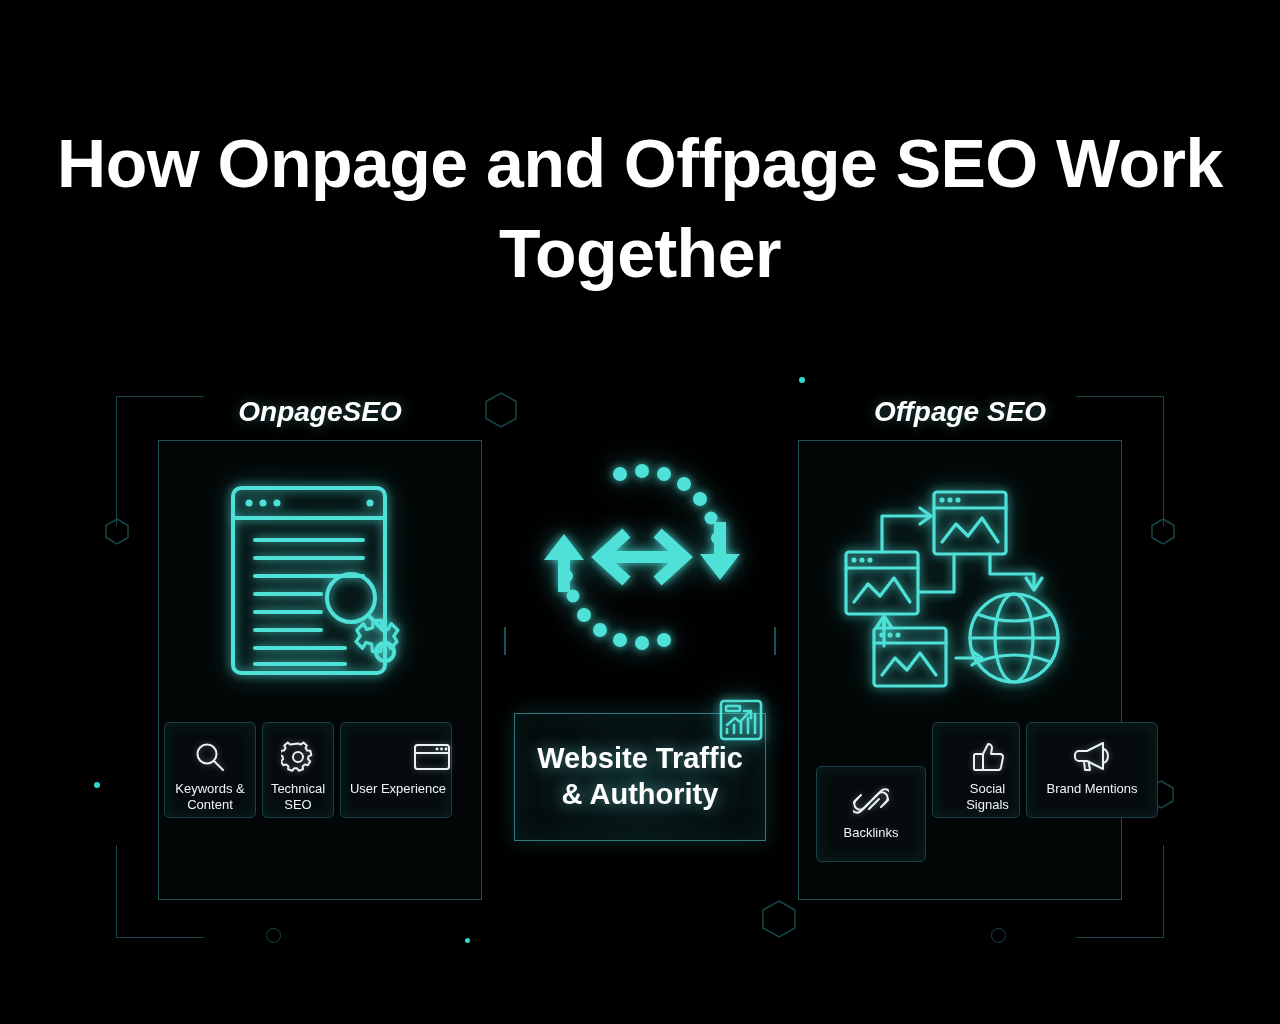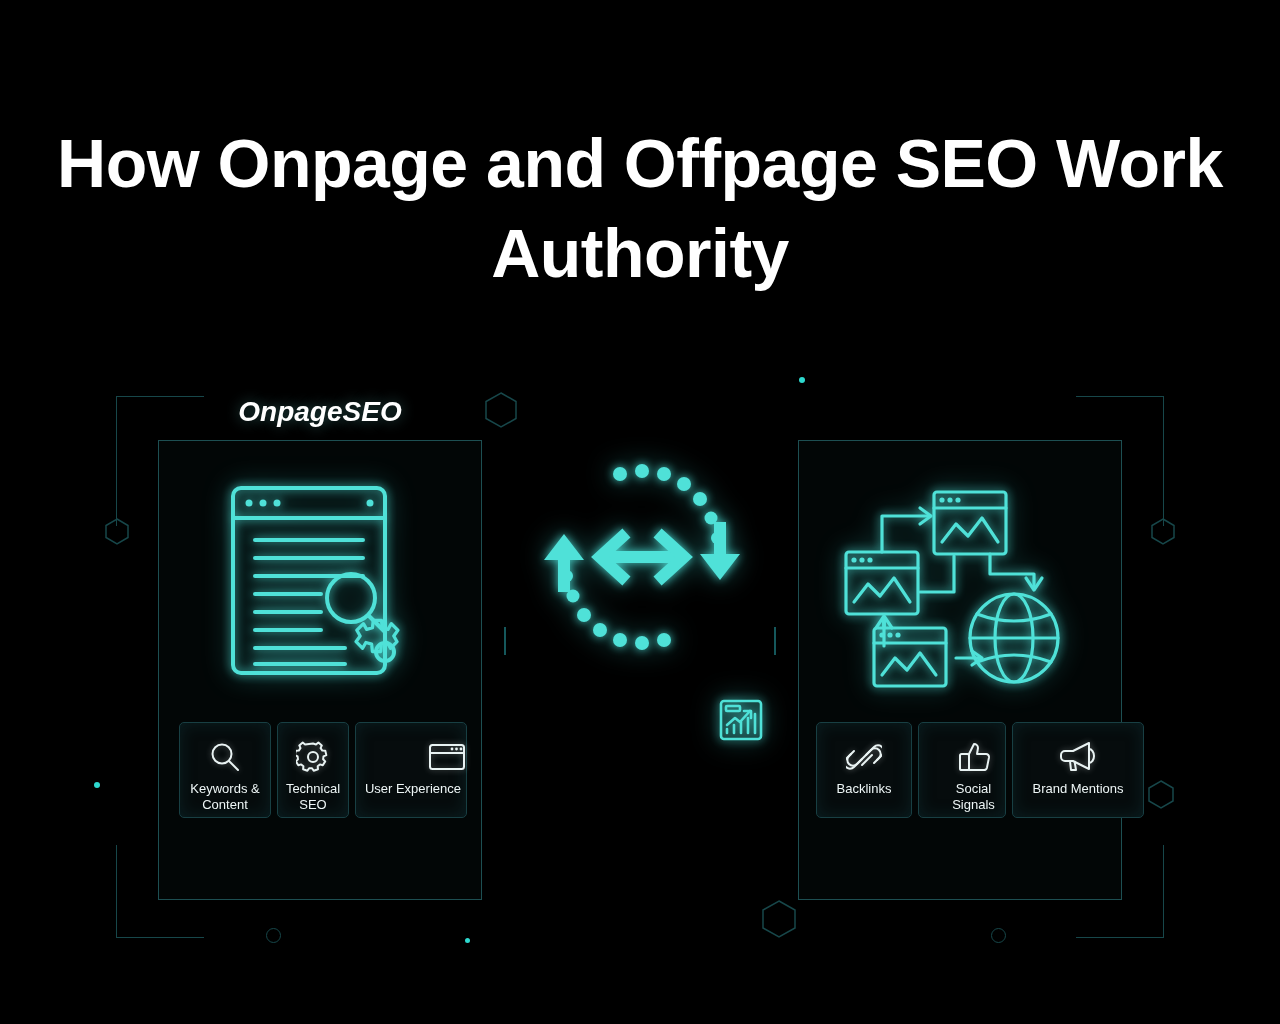--- a/index.html
+++ b/index.html
@@ -101,21 +101,21 @@
   .center-badge { position:absolute; left:718px; top:698px; }
 
   .glow { filter:drop-shadow(0 0 5px rgba(78,225,216,.85)) drop-shadow(0 0 13px rgba(60,200,195,.45)); }
   .glow-soft { filter:drop-shadow(0 0 3px rgba(255,255,255,.35)); }
 </style>
 </head>
 <body>
 
 <div class="stage">
 
-  <div class="title">How Onpage and Offpage SEO Work Authority</div>
+  <div class="title">How Onpage and Offpage SEO Work Together</div>
 
   <div class="deco br-tl"></div>
   <div class="deco br-tr"></div>
   <div class="deco br-bl"></div>
   <div class="deco br-br"></div>
 
   <div class="hexo" style="left:105px;top:518px;">
     <svg width="24" height="27" viewBox="0 0 24 27">
         <polygon points="12,1 23,7.5 23,19.5 12,26 1,19.5 1,7.5" fill="none" stroke="#17474a" stroke-width="1.5"></polygon>
       </svg>
@@ -175,21 +175,21 @@
         <circle cx="126" cy="118" r="24"></circle>
         <line x1="144" y1="136" x2="160" y2="152"></line>
       </g>
       <g fill="none" stroke="#4FE1D8" stroke-width="4" stroke-linejoin="round">
         <path d="M155 152 l7 -2 1 -9 10 0 1 9 7 2 4 -7 8 8 -5 7 4 7 -8 8 -4 -7 -7 2 -1 9 -10 0 -1 -9 -7 -2 -4 7 -8 -8 5 -7 -4 -7 8 -8z" transform="translate(-10,10) scale(0.82) translate(30,18)"></path>
         <circle cx="160" cy="172" r="9"></circle>
       </g>
     </svg>
   </div>
 
-  <div class="chiprow" style="left:179px;top:722px;">
+  <div class="chiprow" style="left:164px;top:722px;">
     <div class="chip" style="width:92px;">
       <span class="ic glow-soft">
         <svg width="34" height="34" viewBox="0 0 34 34" fill="none" stroke="#e9f3f3" stroke-width="2" stroke-linecap="round">
           <circle cx="14" cy="14" r="9.5"></circle>
             <line x1="21" y1="21" x2="30" y2="30"></line>
         </svg>
       </span>
       <span class="lbl">Keywords &amp;
 Content</span>
     </div>
@@ -210,20 +210,21 @@
           <line x1="2" y1="11" x2="36" y2="11"></line>
           <circle cx="24" cy="7" r="1.4" fill="#e9f3f3" stroke="none"></circle>
           <circle cx="28.5" cy="7" r="1.4" fill="#e9f3f3" stroke="none"></circle>
           <circle cx="33" cy="7" r="1.4" fill="#e9f3f3" stroke="none"></circle>
         </svg>
       </span>
       <span class="lbl">User Experience</span>
     </div>
   </div>
 
+  <div class="panel-head" style="left:798px;top:396px;width:324px;">Offpage SEO</div>
 
   <div class="panel" style="left:798px;top:440px;width:324px;height:460px;"></div>
 
   <div class="illus glow" style="left:838px;top:470px;">
     <svg width="230" height="220" viewBox="0 0 230 220">
       <g fill="none" stroke="#4FE1D8" stroke-width="3.2" stroke-linecap="round" stroke-linejoin="round">
 
         <rect x="96" y="22" width="72" height="62" rx="3"></rect>
         <line x1="96" y1="38" x2="168" y2="38"></line>
         <circle cx="104" cy="30" r="2.6" fill="#4FE1D8" stroke="none"></circle>
@@ -262,21 +263,21 @@
         <path d="M46 158 L46 150"></path>
         <polyline points="38,158 46,146 54,158"></polyline>
         <line x1="46" y1="150" x2="46" y2="176"></line>
         <line x1="118" y1="188" x2="142" y2="188"></line>
         <polyline points="134,181 144,188 134,195"></polyline>
       </g>
     </svg>
   </div>
 
   <div class="chiprow" style="left:816px;top:722px;">
-    <div class="chip" style="width:96px;">
+    <div class="chip" style="width:110px;margin-top:44px;">
       <span class="ic glow-soft">
         <svg width="36" height="36" viewBox="0 0 36 36" fill="none" stroke="#e9f3f3" stroke-width="2" stroke-linecap="round">
           <path d="M13 23 L8 28 a5.6 5.6 0 0 1 -8 -8 l5 -5"></path>
           <path d="M16 20 L11 25 a5.6 5.6 0 0 1 -8 -8 l5 -5"></path>
           <path d="M20 16 l5 -5 a5.6 5.6 0 0 1 8 8 l-5 5"></path>
           <path d="M23 13 l5 -5 a5.6 5.6 0 0 1 8 8 l-5 5"></path>
           <line x1="13" y1="23" x2="23" y2="13"></line>
           <line x1="16" y1="26" x2="26" y2="16"></line>
         </svg>
       </span>
@@ -328,20 +329,24 @@
         <path d="M214 80 L214 112 L228 112 L208 138 L188 112 L202 112 L202 80 Z"></path>
       </g>
       <g fill="none" stroke="#4FE1D8" stroke-width="12" stroke-linecap="square" stroke-linejoin="miter">
         <line x1="92" y1="115" x2="168" y2="115"></line>
         <polyline points="110,95 88,115 110,135"></polyline>
         <polyline points="150,95 172,115 150,135"></polyline>
       </g>
     </svg>
   </div>
 
+  <div class="center-box">
+    <div class="ct">Website Traffic
+&amp; Authority</div>
+  </div>
   <div class="center-badge glow">
     <svg width="46" height="44" viewBox="0 0 46 44" fill="none" stroke="#4FE1D8" stroke-width="2.6" stroke-linejoin="round" stroke-linecap="round">
       <rect x="3" y="3" width="40" height="38" rx="3"></rect>
       <rect x="8" y="8" width="14" height="5" rx="1"></rect>
       <polyline points="9,27 17,20 22,24 32,13"></polyline>
       <polyline points="26,13 33,13 33,20"></polyline>
       <line x1="9" y1="35" x2="9" y2="31"></line>
       <line x1="16" y1="35" x2="16" y2="27"></line>
       <line x1="23" y1="35" x2="23" y2="24"></line>
       <line x1="30" y1="35" x2="30" y2="20"></line>

